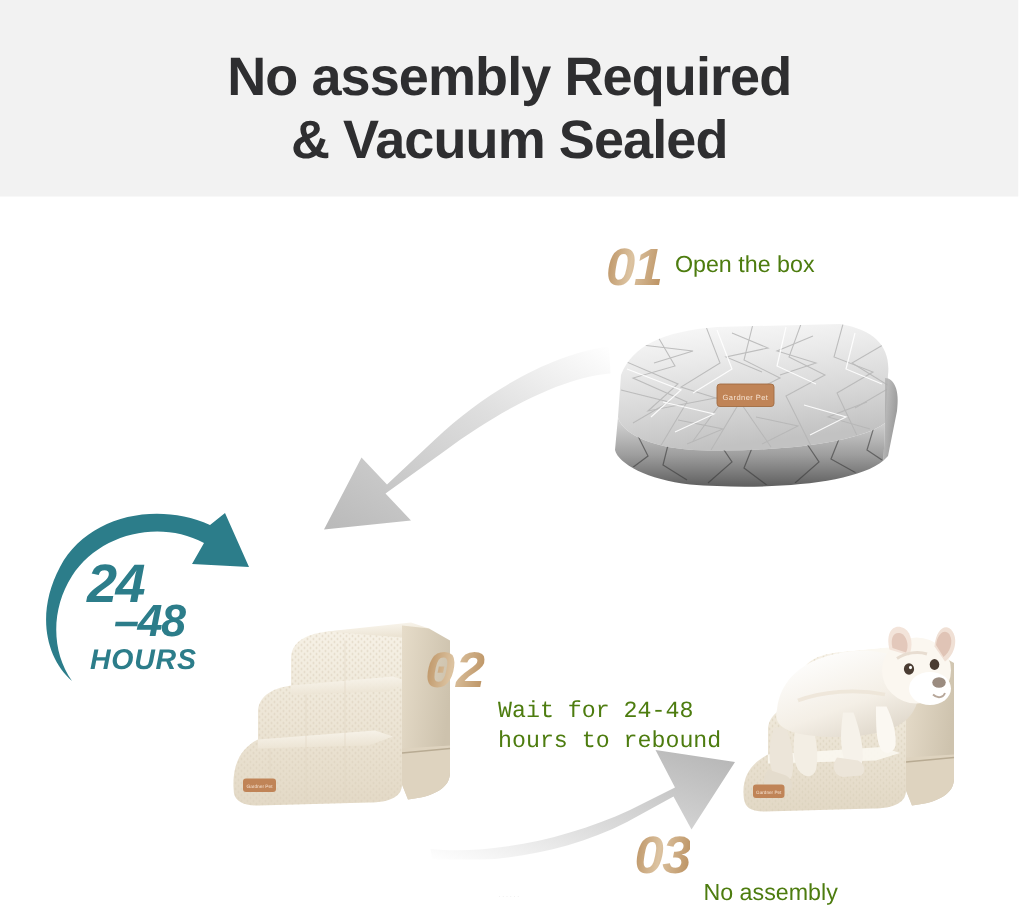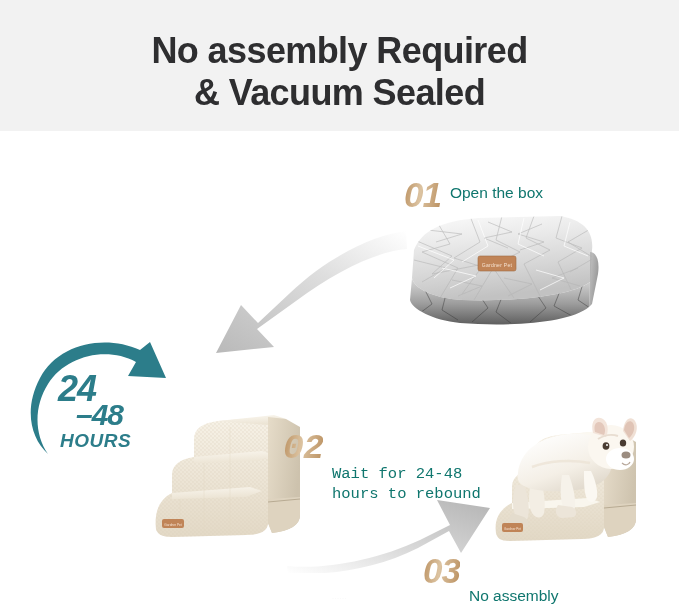--- a/index.html
+++ b/index.html
@@ -45,26 +45,26 @@
     background:linear-gradient(100deg,#b98e5d 0%,#dcc3a1 45%,#b98e5d 100%);
     -webkit-background-clip:text;
     background-clip:text;
     -webkit-text-fill-color:transparent;
     margin-right:9px;
     flex:0 0 auto;
   }
   .step-text {
     font-size:15.5px;
     line-height:1.28;
-    color:#0f766e;
+    color:#4d7c0f;
     white-space:pre-line;
     padding-top:6px;
   }
 
-  #step01 { left:404px; top:161px;margin-top:16px; }
+  #step01 { left:404px; top:161px; }
   #step02 { left:283px; top:432px;font-family:Liberation Mono, monospace; }
   #step03 { left:423px; top:553px; }
   #step02 .step-text, #step03 .step-text { padding-top:2px;margin-top:31px; }
 
   
   #badge {
     position:absolute; left:22px; top:338px;
     width:160px; height:125px;
   }
   #badge svg { position:absolute; left:0; top:0; }

